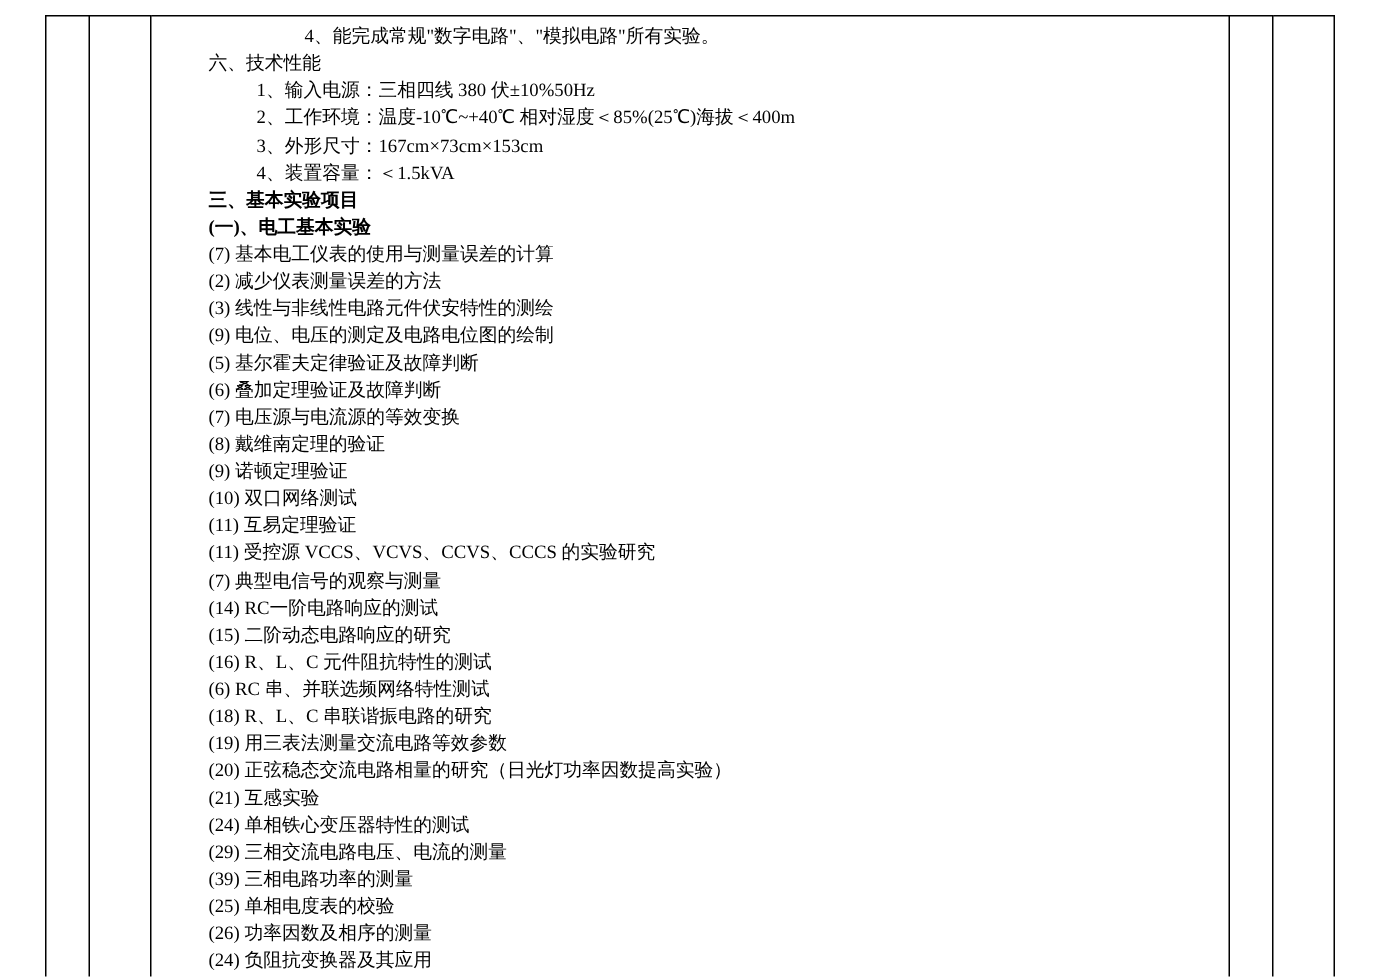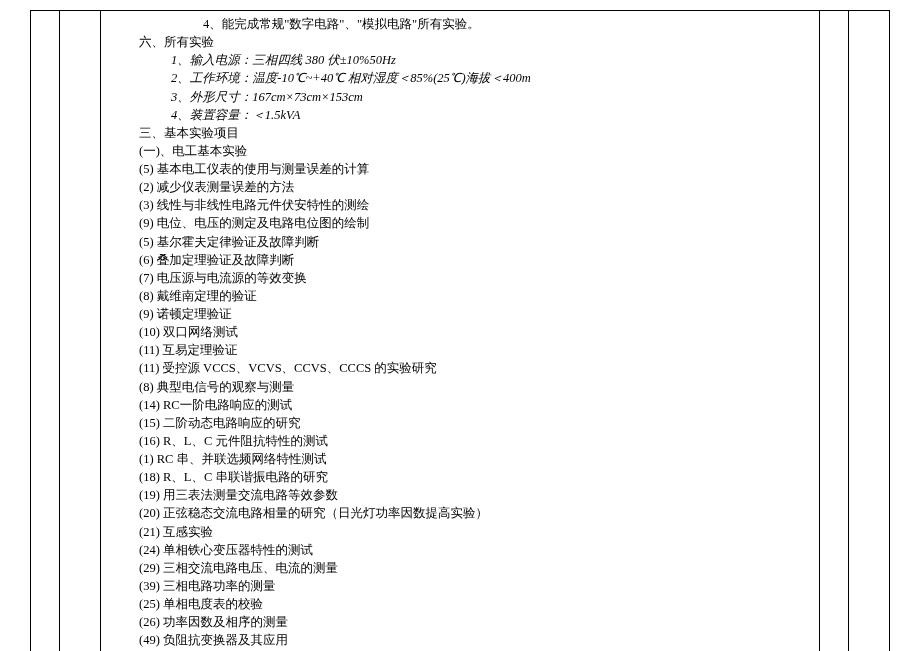--- a/index.html
+++ b/index.html
@@ -33,71 +33,71 @@
   td.col-narrow-left2 { width: 40px; }
   td.col-main { }
   td.col-narrow-right { width: 28px; }
   td.col-narrow-right2 { width: 40px; }
   .content {
     padding: 4px 6px 4px 6px;
     font-size: 12.5px;
     line-height: 1.45;
   }
   .indent-1 { padding-left: 32px; }
-  .indent-2 { padding-left: 64px; font-style: italic; }
+  .indent-2 { padding-left: 64px; }
   .indent-3 { padding-left: 96px; }
-  .bold { font-weight: normal; }
+  .bold { font-weight: bold; }
   .line { white-space: nowrap; overflow: hidden; }
 </style>
 </head>
 <body>
 
 <div class="page">
   <table class="outer">
     <tbody>
         <tr>
       <td class="col-narrow-left"></td>
       <td class="col-narrow-left2"></td>
       <td class="col-main">
         <div class="content">
           <div class="line indent-3">4、能完成常规"数字电路"、"模拟电路"所有实验。</div>
-          <div class="line indent-1">六、所有实验</div>
+          <div class="line indent-1">六、技术性能</div>
           <div class="line indent-2">1、输入电源：三相四线 380 伏±10%50Hz</div>
           <div class="line indent-2">2、工作环境：温度-10℃~+40℃ 相对湿度＜85%(25℃)海拔＜400m</div>
           <div class="line indent-2">3、外形尺寸：167cm×73cm×153cm</div>
           <div class="line indent-2">4、装置容量：＜1.5kVA</div>
           <div class="line indent-1 bold">三、基本实验项目</div>
           <div class="line indent-1 bold">(一)、电工基本实验</div>
-          <div class="line indent-1">(5) 基本电工仪表的使用与测量误差的计算</div>
+          <div class="line indent-1">(7) 基本电工仪表的使用与测量误差的计算</div>
           <div class="line indent-1">(2) 减少仪表测量误差的方法</div>
           <div class="line indent-1">(3) 线性与非线性电路元件伏安特性的测绘</div>
           <div class="line indent-1">(9) 电位、电压的测定及电路电位图的绘制</div>
           <div class="line indent-1">(5) 基尔霍夫定律验证及故障判断</div>
           <div class="line indent-1">(6) 叠加定理验证及故障判断</div>
           <div class="line indent-1">(7) 电压源与电流源的等效变换</div>
           <div class="line indent-1">(8) 戴维南定理的验证</div>
           <div class="line indent-1">(9) 诺顿定理验证</div>
           <div class="line indent-1">(10) 双口网络测试</div>
           <div class="line indent-1">(11) 互易定理验证</div>
           <div class="line indent-1">(11) 受控源 VCCS、VCVS、CCVS、CCCS 的实验研究</div>
-          <div class="line indent-1">(8) 典型电信号的观察与测量</div>
+          <div class="line indent-1">(7) 典型电信号的观察与测量</div>
           <div class="line indent-1">(14) RC一阶电路响应的测试</div>
           <div class="line indent-1">(15) 二阶动态电路响应的研究</div>
           <div class="line indent-1">(16) R、L、C 元件阻抗特性的测试</div>
-          <div class="line indent-1">(1) RC 串、并联选频网络特性测试</div>
+          <div class="line indent-1">(6) RC 串、并联选频网络特性测试</div>
           <div class="line indent-1">(18) R、L、C 串联谐振电路的研究</div>
           <div class="line indent-1">(19) 用三表法测量交流电路等效参数</div>
           <div class="line indent-1">(20) 正弦稳态交流电路相量的研究（日光灯功率因数提高实验）</div>
           <div class="line indent-1">(21) 互感实验</div>
           <div class="line indent-1">(24) 单相铁心变压器特性的测试</div>
           <div class="line indent-1">(29) 三相交流电路电压、电流的测量</div>
           <div class="line indent-1">(39) 三相电路功率的测量</div>
           <div class="line indent-1">(25) 单相电度表的校验</div>
           <div class="line indent-1">(26) 功率因数及相序的测量</div>
-          <div class="line indent-1">(49) 负阻抗变换器及其应用</div>
+          <div class="line indent-1">(24) 负阻抗变换器及其应用</div>
           <div class="line indent-1">(28) 回转器及其应用</div>
 
         </div>
       </td>
       <td class="col-narrow-right"></td>
       <td class="col-narrow-right2"></td>
     </tr>
   </tbody>
     </table>
 </div>

